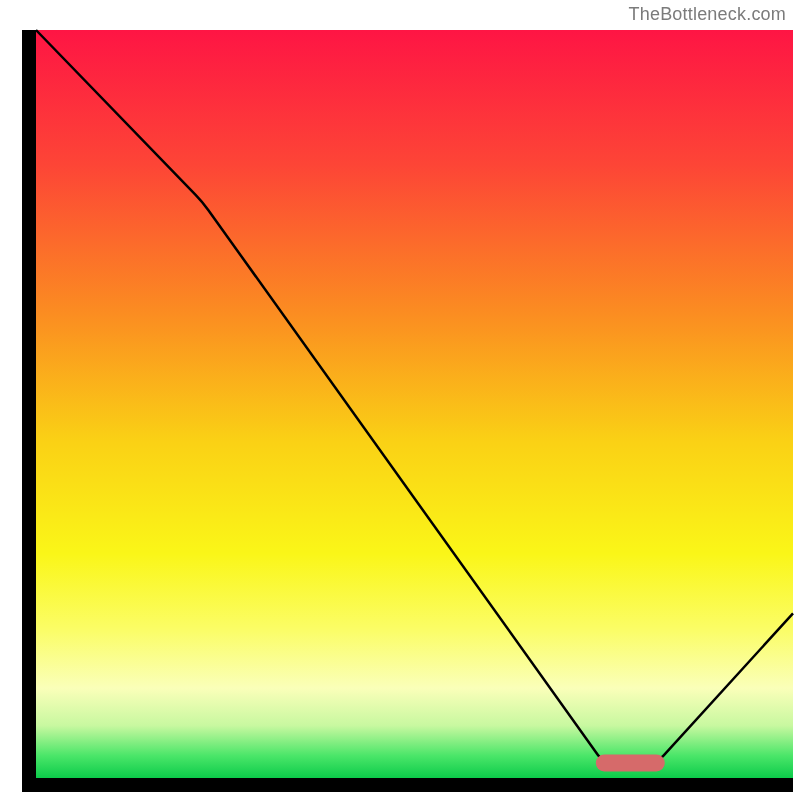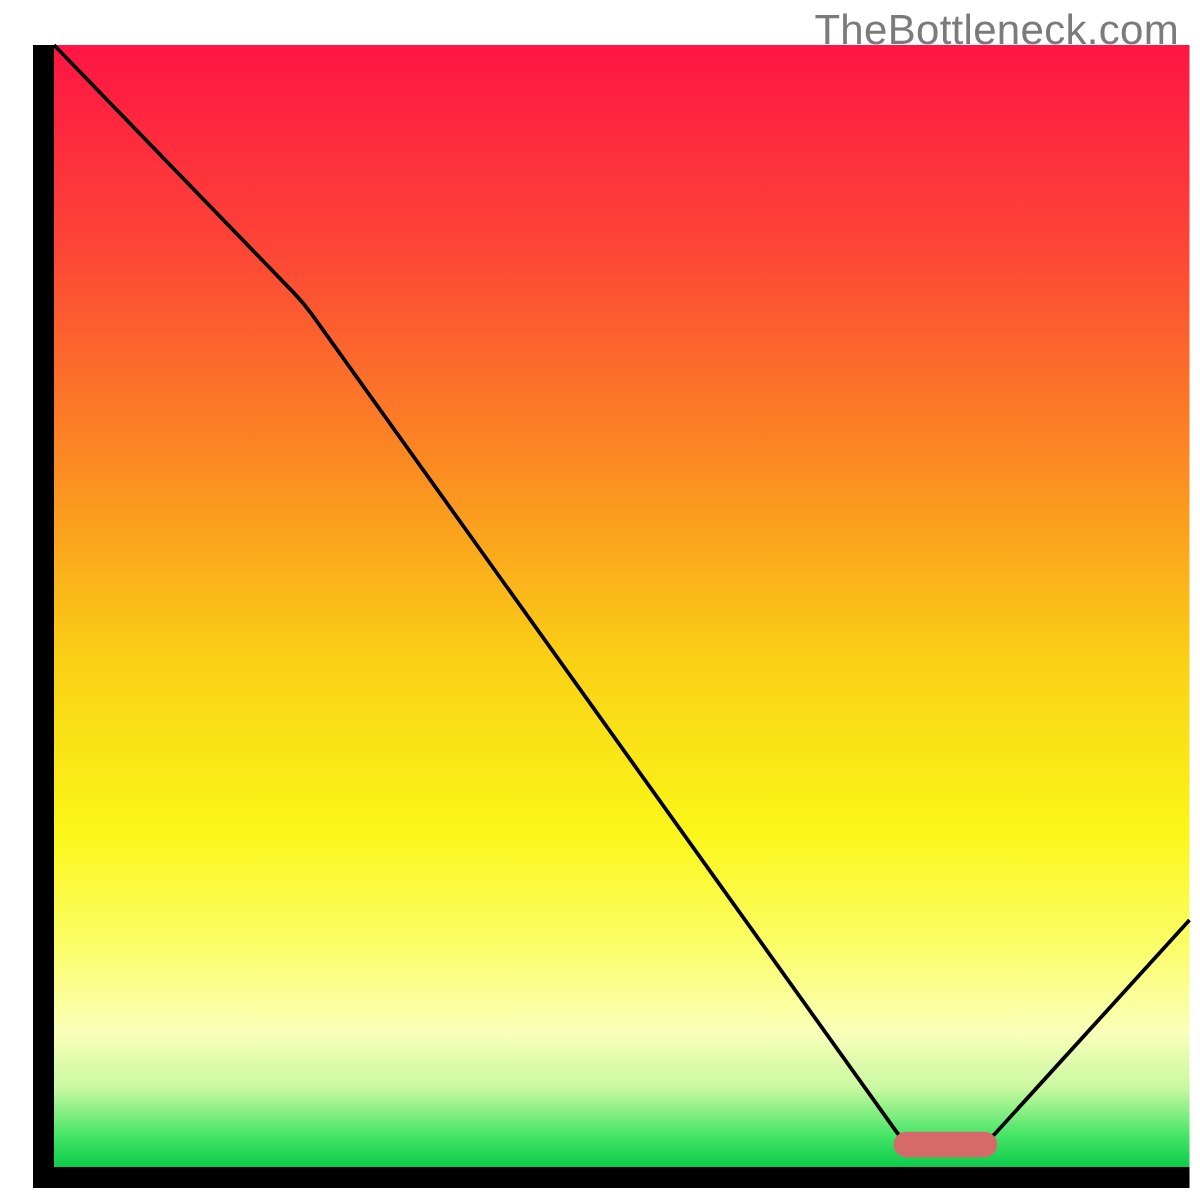--- a/index.html
+++ b/index.html
@@ -8,21 +8,21 @@
     width: 800px;
     height: 800px;
     background: #fff;
     font-family: Arial, Helvetica, sans-serif;
   }
   .attribution {
     position: absolute;
     top: 4px;
     right: 14px;
     color: #7b7b7b;
-    font-size: 28px;
+    font-size: 18px;
     letter-spacing: 0.2px;
     font-weight: 500;
   }
   svg {
     position: absolute;
     top: 0;
     left: 0;
   }
 </style>
 </head>

